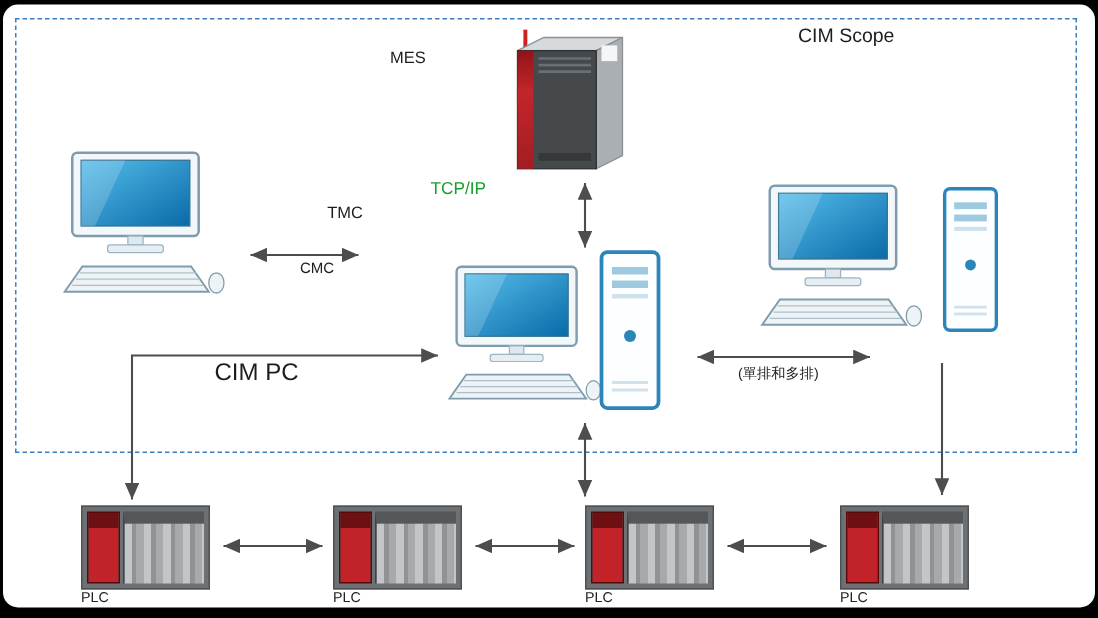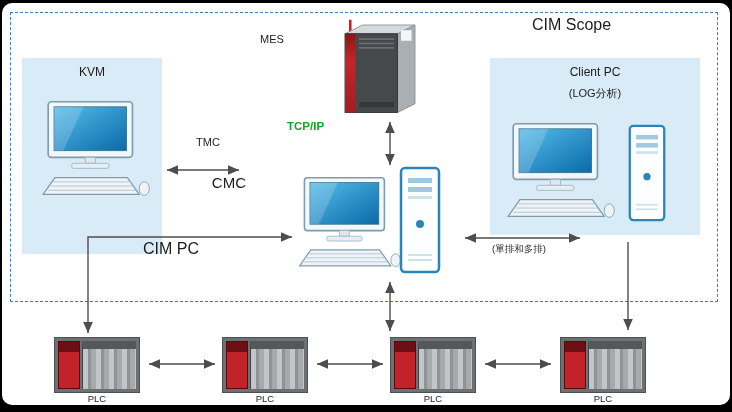--- a/index.html
+++ b/index.html
@@ -8,33 +8,33 @@
   #stage{position:relative;width:732px;height:412px}
   .abs{position:absolute}
   .canvas{position:absolute;left:2px;top:3px;width:728px;height:402px;background:#ffffff;border-radius:10px}
   .scope-box{position:absolute;left:10px;top:12px;width:708px;height:290px;border:1px dashed #3a7ebf}
   .panel{position:absolute;background:#d8ebf6}
   .panel.kvm{left:22px;top:58px;width:140px;height:196px}
   .panel.client{left:490px;top:58px;width:210px;height:177px}
   .panel-title{text-align:center;margin-top:7px;font-size:12px;color:#1d1d1d}
   .panel-sub{text-align:center;margin-top:7px;font-size:11px;color:#1d1d1d}
   .lbl{position:absolute;color:#1d1d1d;white-space:nowrap}
-  .l-scope{left:532px;top:16px;font-size:16px}
+  .l-scope{left:532px;top:16px;font-size:13px}
   .l-mes{left:260px;top:33px;font-size:11px}
-  .l-tcpip{left:287px;top:120px;font-size:11.5px;font-weight:bold;color:#17a02c}
-  .l-tmc{left:196px;top:136px;width:46px;text-align:left;font-size:11px}
-  .l-cmc{left:200px;top:174px;width:46px;text-align:right;font-size:15px}
+  .l-tcpip{left:287px;top:120px;font-size:11.5px;font-weight:normal;color:#17a02c}
+  .l-tmc{left:196px;top:136px;width:46px;text-align:right;font-size:11px}
+  .l-cmc{left:200px;top:174px;width:46px;text-align:left;font-size:10px}
   .l-cimpc{left:142px;top:240px;width:58px;text-align:center;font-size:16px}
   .l-link{left:492px;top:243px;font-size:9.5px}
   .plc{position:absolute;top:337px;width:86px;height:56px;background:#6d7174;border:1px solid #4e5254;
        display:flex;padding:3px;gap:2px}
   .plc .red{width:22px;background:linear-gradient(180deg,#6e1013 0 10px,#c22328 10px);border:1px solid #58090c}
   .plc .rack{flex:1;border-top:8px solid #54585b;border-left:1px solid #3f4345;
        background:repeating-linear-gradient(90deg,#c2c6c8 0 5px,#8f9396 5px 8px,#a6aaad 8px 13px)}
-  .plc-lbl{position:absolute;top:393px;width:86px;text-align:center;font-size:9.5px;color:#222}
+  .plc-lbl{position:absolute;top:393px;width:86px;text-align:left;font-size:9.5px;color:#222}
   .overlay{position:absolute;left:0;top:0;pointer-events:none}
   .con{stroke:#4d4d4d;stroke-width:1.4;fill:none}
 </style>
 </head>
 <body>
 
 <svg width="0" height="0" style="position:absolute" aria-hidden="true">
   <defs>
     <linearGradient id="g-screen" x1="0" y1="0" x2="1" y2="1">
       <stop offset="0" stop-color="#55bdea"></stop>
@@ -78,27 +78,20 @@
       <line x1="24" y1="34" x2="64" y2="34" stroke="#6a6f73" stroke-width="2"></line>
       <rect x="24" y="96" width="40" height="6" fill="#35393b"></rect>
     </symbol>
   </defs>
 </svg>
 
 <div id="stage">
   <div class="canvas"></div>
   <div class="scope-box"></div>
 
-  <div class="panel kvm">
-    <div class="panel-title">KVM</div>
-  </div>
-  <div class="panel client">
-    <div class="panel-title">Client PC</div>
-    <div class="panel-sub">(LOG分析)</div>
-  </div>
 
   <svg class="abs" style="left:33px;top:100px" width="118" height="103" viewBox="0 0 140 122">
       <use href="#sym-desktop" width="140" height="122"></use>
     </svg>
 
   <svg class="abs" style="left:338px;top:18px" width="84" height="98" viewBox="0 0 96 112">
       <use href="#sym-server" width="96" height="112"></use>
     </svg>
 
   <svg class="abs" style="left:290px;top:176px" width="112" height="98" viewBox="0 0 140 122">

